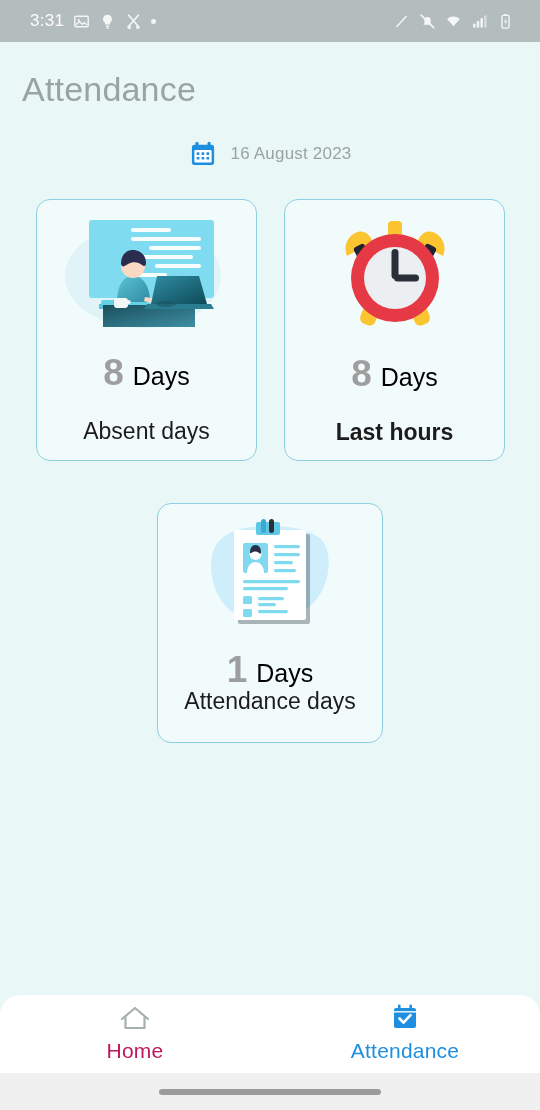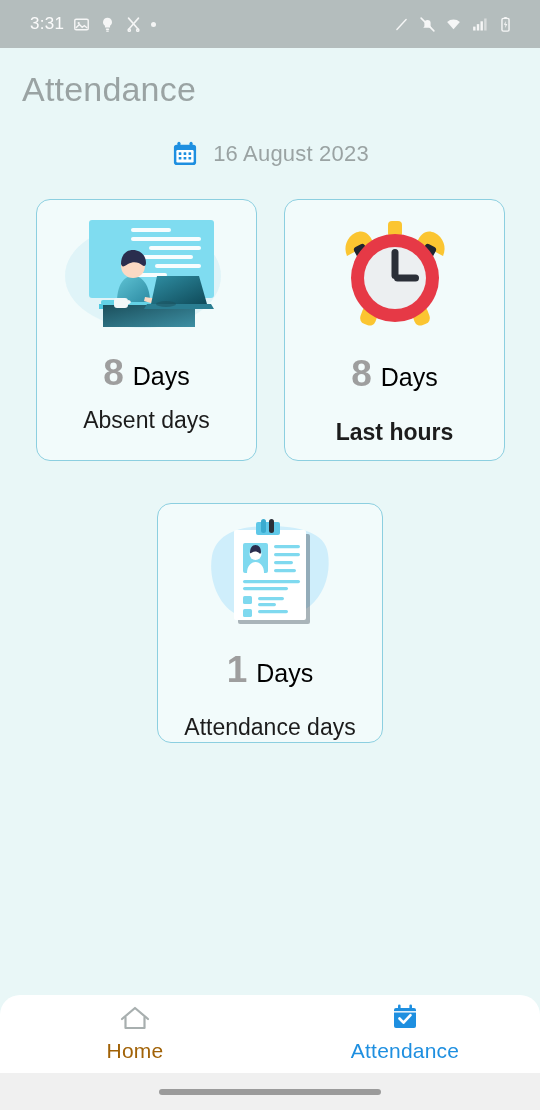--- a/index.html
+++ b/index.html
@@ -6,21 +6,21 @@
   html, body {
     width: 540px; height: 1110px;
     font-family: "Liberation Sans", sans-serif;
     background: #e9f7f7;
     overflow: hidden;
   }
   .phone { position: relative; width: 540px; height: 1110px; background: #e9f7f7; }
 
   
   .statusbar {
-    position: absolute; top: 0; left: 0; width: 540px; height: 48px;
+    position: absolute; top: 0; left: 0; width: 540px; height: 42px;
     background: #b4bdbd; display: flex; align-items: center;
     padding: 4px 14px; color: #ffffff;
   }
   .sb-left { display: flex; align-items: center; gap: 9px; margin-left: 16px; }
   .sb-right { display: flex; align-items: center; gap: 9px; margin-left: auto; margin-right: 12px; }
   .sb-time { font-size: 17px; letter-spacing: .3px; color: #fbfbfb; font-weight: 400; }
   .sb-ico { width: 17px; height: 17px; display: block; opacity: .92; }
   .sb-ico svg { display: block; width: 100%; height: 100%; }
   .sb-dot { width: 5px; height: 5px; border-radius: 50%; background: #fbfbfb; opacity: .9; }
 
@@ -29,21 +29,21 @@
     position: absolute; top: 70px; left: 22px;
     font-size: 34px; color: #9aa3a3; letter-spacing: .2px; font-weight: 400;
   }
 
   
   .date-row {
     position: absolute; top: 140px; left: 0; width: 540px;
     display: flex; align-items: center; justify-content: center; gap: 14px;
   }
   .cal-ico { width: 28px; height: 28px; display: block; }
-  .date-text { font-size: 22px; color: #9aa3a3; letter-spacing: .2px; }
+  .date-text { font-size: 17px; color: #9aa3a3; letter-spacing: .2px; }
 
   
   .card {
     position: absolute;
     background: #f2fbfb;
     border: 1.5px solid #8ccfe0;
     border-radius: 14px;
     display: flex; flex-direction: column; align-items: center;
   }
   #card-absent  { left: 36px;  top: 199px; width: 221px; height: 262px; }
@@ -51,46 +51,46 @@
   #card-attend  { left: 157px; top: 503px; width: 226px; height: 240px; }
 
   .card-art { display: flex; align-items: center; justify-content: center; }
   .card-metric { display: flex; align-items: baseline; justify-content: center; gap: 9px; }
   .metric-num { font-size: 37px; font-weight: 700; color: #9e9e9e; line-height: 1; }
   .metric-unit { font-size: 25px; color: #000000; line-height: 1; }
   .card-label { font-size: 23px; color: #1c1c1c; text-align: center; }
 
   #card-absent .card-art { margin-top: 14px; width: 175px; height: 118px; }
   #card-absent .card-metric { margin-top: 22px; }
-  #card-absent .card-label { margin-top: 16px; }
+  #card-absent .card-label { margin-top: 27px; }
 
   #card-hours .card-art { margin-top: 15px; width: 140px; height: 122px; }
   #card-hours .card-metric { margin-top: 18px; }
   #card-hours .card-label { margin-top: 27px; font-weight: bold; }
 
   #card-attend .card-art { margin-top: 12px; width: 160px; height: 115px; }
   #card-attend .card-metric { margin-top: 20px; }
-  #card-attend .card-label { margin-top: 26px; }
+  #card-attend .card-label { }
 
   svg.art { display: block; width: 100%; height: 100%; }
 
   
   .bottom-nav {
     position: absolute; left: 0; bottom: 37px; width: 540px; height: 78px;
     background: #ffffff; border-radius: 20px 20px 0 0;
     display: flex; align-items: flex-start; justify-content: space-around;
     padding-top: 8px;
   }
   .nav-item {
     width: 135px; display: flex; flex-direction: column;
     align-items: center; gap: 6px; text-decoration: none;
   }
   .nav-ico { width: 34px; height: 30px; display: flex; align-items: center; justify-content: center; }
   .nav-ico svg { display: block; }
-  .nav-label { font-size: 21px; color: #a16207; letter-spacing: .2px; }
+  .nav-label { font-size: 21px; color: #be185d; letter-spacing: .2px; }
   .nav-item.active .nav-label { color: #1e8fe0; }
   .dots { display: flex; gap: 6px; align-items: center; }
   .dots i { width: 7px; height: 7px; border-radius: 50%; border: 1.4px solid #bcc2c2; display: block; }
 
   
   .gesture-bar {
     position: absolute; left: 0; bottom: 0; width: 540px; height: 37px;
     background: #f0f0f0; display: flex; align-items: center; justify-content: center;
   }
   .gesture-pill { width: 222px; height: 6px; border-radius: 3px; background: #9b9b9b; }

